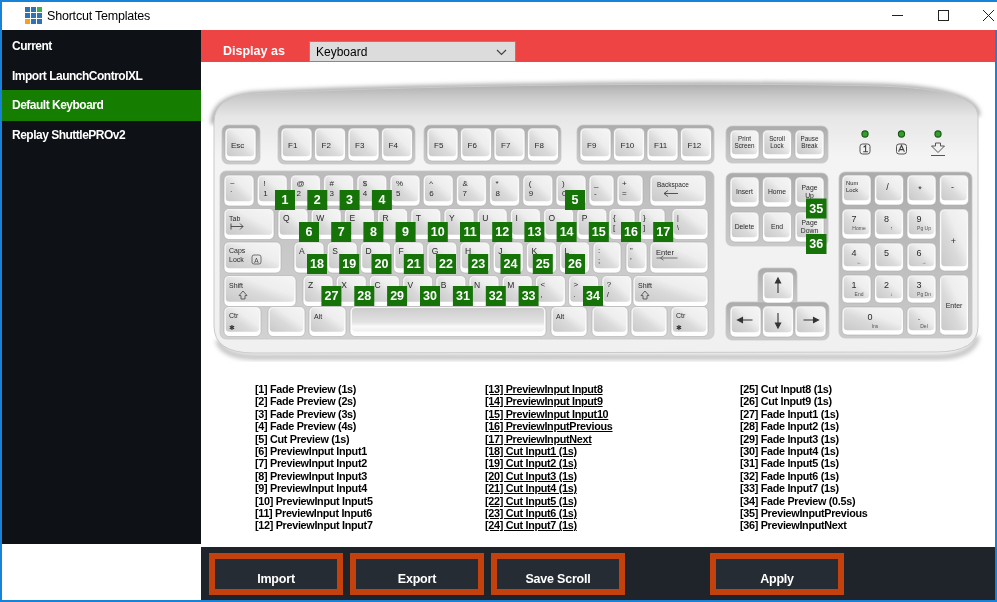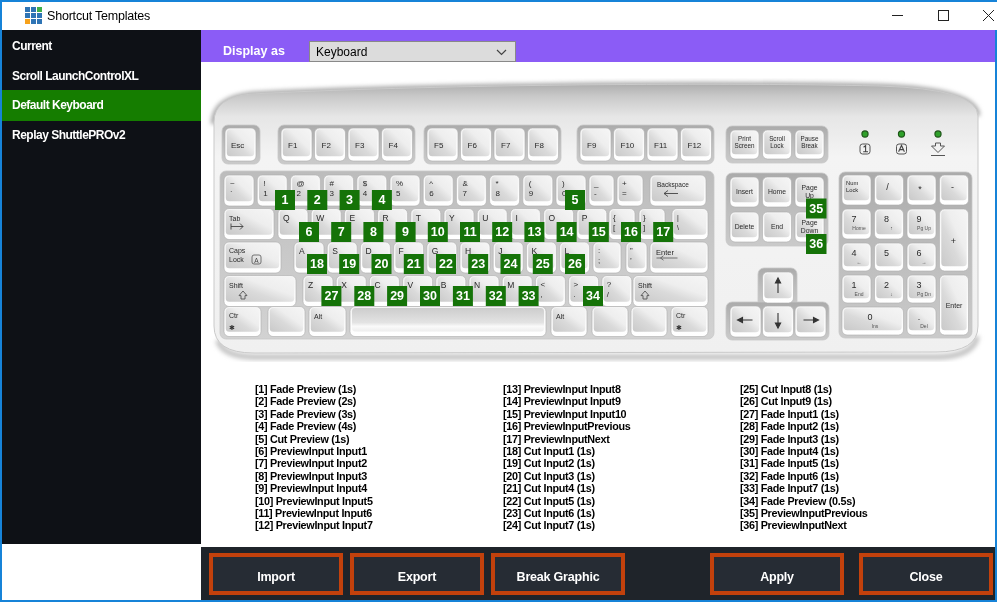--- a/index.html
+++ b/index.html
@@ -3,24 +3,24 @@
 * { margin:0; padding:0; box-sizing:border-box; -webkit-font-smoothing:antialiased; }
 html,body { width:997px; height:602px; overflow:hidden; font-family:"Liberation Sans", sans-serif; }
 svg text { font-family:"Liberation Sans", sans-serif; }
 #win { position:absolute; left:0; top:0; width:997px; height:602px; background:#fff;
   border:2px solid #1683d8; }
 #title { position:absolute; left:16px; top:0; width:993px; height:28px; background:#ffffff; }
 #title .cap { position:absolute; left:29px; top:7px; font-size:12.5px; letter-spacing:-0.2px; color:#000; }
 #sidebar { position:absolute; left:0; top:28px; width:199px; height:514px; background:#0e1116; }
 .sbi { position:absolute; left:10px; width:190px; font-size:12px; font-weight:bold; color:#fff; letter-spacing:-0.5px; }
 #sbsel { position:absolute; left:0; top:60px; width:199px; height:31px; background:#157d00; }
-#topbar { position:absolute; left:199px; top:28px; width:794px; height:32px; background:#8b5cf6; }
+#topbar { position:absolute; left:199px; top:28px; width:794px; height:32px; background:#ef4444; }
 #panel { position:absolute; left:199px; top:76px; width:794px; height:469px; background:#ffffff; }
 #botbar { position:absolute; left:199px; top:545px; width:794px; height:53px; background:#1f242a; }
-.btn { position:absolute; top:6px; width:134px; height:42px; background:#262c34; border:4px solid #c2410c;
+.btn { position:absolute; top:6px; width:134px; height:42px; background:#262c34; border:6px solid #c2410c;
   color:#fff; font-size:12.5px; font-weight:bold; text-align:center; line-height:40px; letter-spacing:-0.2px; }
 #da { position:absolute; left:22px; top:14px; color:#fff; font-weight:bold; font-size:12.5px; }
 #combo { position:absolute; left:108px; top:11px; width:207px; height:21px; background:#dcdcdc; border:1px solid #898989; }
 #combo span { position:absolute; left:6px; top:3px; font-size:12px; color:#000;text-align:right; }
 #combo svg { position:absolute; right:8px; top:7px; }
 .lst { position:absolute; top:305px; font-size:10.8px; font-weight:bold; color:#000; line-height:12.4px;
   letter-spacing:-0.3px; white-space:nowrap; }
 </style></head>
 <body>
 <div id="win">
@@ -40,21 +40,21 @@
     <svg style="position:absolute;left:858px;top:0" width="135" height="28" viewBox="0 0 135 28">
       <line x1="16" y1="13.5" x2="27" y2="13.5" stroke="#222" stroke-width="1"></line>
       <rect x="62.5" y="8.5" width="10" height="10" fill="none" stroke="#222" stroke-width="1"></rect>
       <line x1="107" y1="8" x2="118" y2="19" stroke="#222" stroke-width="1"></line>
       <line x1="118" y1="8" x2="107" y2="19" stroke="#222" stroke-width="1"></line>
     </svg>
   </div>
   <div id="sidebar">
     <div id="sbsel"></div>
     <div class="sbi" style="top:9px">Current</div>
-    <div class="sbi" style="top:39px">Scroll LaunchControlXL</div>
+    <div class="sbi" style="top:39px">Import LaunchControlXL</div>
     <div class="sbi" style="top:68px">Default Keyboard</div>
     <div class="sbi" style="top:98px">Replay ShuttlePROv2</div>
   </div>
   <div id="topbar">
     <span id="da">Display as</span>
     <div id="combo">
         <span>Keyboard</span>
       <svg width="11" height="7" viewBox="0 0 11 7">
           <path d="M1,1 L5.5,5.5 L10,1" fill="none" stroke="#444" stroke-width="1.2"></path>
         </svg>
@@ -545,23 +545,22 @@
 <rect x="518.6" y="286.0" width="20" height="20" fill="#157308"></rect>
 <text x="528.6" y="300.4" font-size="12.5" text-anchor="middle" font-weight="bold" fill="#ffffff">33</text>
 <rect x="583.0" y="286.0" width="20" height="20" fill="#157308"></rect>
 <text x="593.0" y="300.4" font-size="12.5" text-anchor="middle" font-weight="bold" fill="#ffffff">34</text>
 <rect x="806.0" y="198.5" width="20.5" height="20" fill="#157308"></rect>
 <text x="816.2" y="212.9" font-size="12.5" text-anchor="middle" font-weight="bold" fill="#ffffff">35</text>
 <rect x="806.0" y="234.0" width="20.5" height="20" fill="#157308"></rect>
 <text x="816.2" y="248.4" font-size="12.5" text-anchor="middle" font-weight="bold" fill="#ffffff">36</text>
     </svg>
     <div class="lst" style="left:23px;padding-left:31px;">[1] Fade Preview (1s)<br>[2] Fade Preview (2s)<br>[3] Fade Preview (3s)<br>[4] Fade Preview (4s)<br>[5] Cut Preview (1s)<br>[6] PreviewInput Input1<br>[7] PreviewInput Input2<br>[8] PreviewInput Input3<br>[9] PreviewInput Input4<br>[10] PreviewInput Input5<br>[11] PreviewInput Input6<br>[12] PreviewInput Input7</div>
-      <div class="lst" style="left:302px;">[13] PreviewInput Input8<br>[14] PreviewInput Input9<br>[15] PreviewInput Input10<br>[16] PreviewInputPrevious<br>[17] PreviewInputNext<br>[18] Cut Input1 (1s)<br>[19] Cut Input2 (1s)<br>[20] Cut Input3 (1s)<br>[21] Cut Input4 (1s)<br>[22] Cut Input5 (1s)<br>[23] Cut Input6 (1s)<br>[24] Cut Input7 (1s)</div>
+      <div class="lst" style="left:284px;text-decoration:underline;">[13] PreviewInput Input8<br>[14] PreviewInput Input9<br>[15] PreviewInput Input10<br>[16] PreviewInputPrevious<br>[17] PreviewInputNext<br>[18] Cut Input1 (1s)<br>[19] Cut Input2 (1s)<br>[20] Cut Input3 (1s)<br>[21] Cut Input4 (1s)<br>[22] Cut Input5 (1s)<br>[23] Cut Input6 (1s)<br>[24] Cut Input7 (1s)</div>
       <div class="lst" style="left:539px;">[25] Cut Input8 (1s)<br>[26] Cut Input9 (1s)<br>[27] Fade Input1 (1s)<br>[28] Fade Input2 (1s)<br>[29] Fade Input3 (1s)<br>[30] Fade Input4 (1s)<br>[31] Fade Input5 (1s)<br>[32] Fade Input6 (1s)<br>[33] Fade Input7 (1s)<br>[34] Fade Preview (0.5s)<br>[35] PreviewInputPrevious<br>[36] PreviewInputNext</div>
   </div>
   <div id="botbar">
     <div class="btn" style="left:8px">Import</div>
     <div class="btn" style="left:149px">Export</div>
-    <div class="btn" style="left:290px">Break Graphic</div>
+    <div class="btn" style="left:290px">Save Scroll</div>
     <div class="btn" style="left:509px">Apply</div>
-    <div class="btn" style="left:658px">Close</div>
   </div>
 </div>
 
 </body></html>

